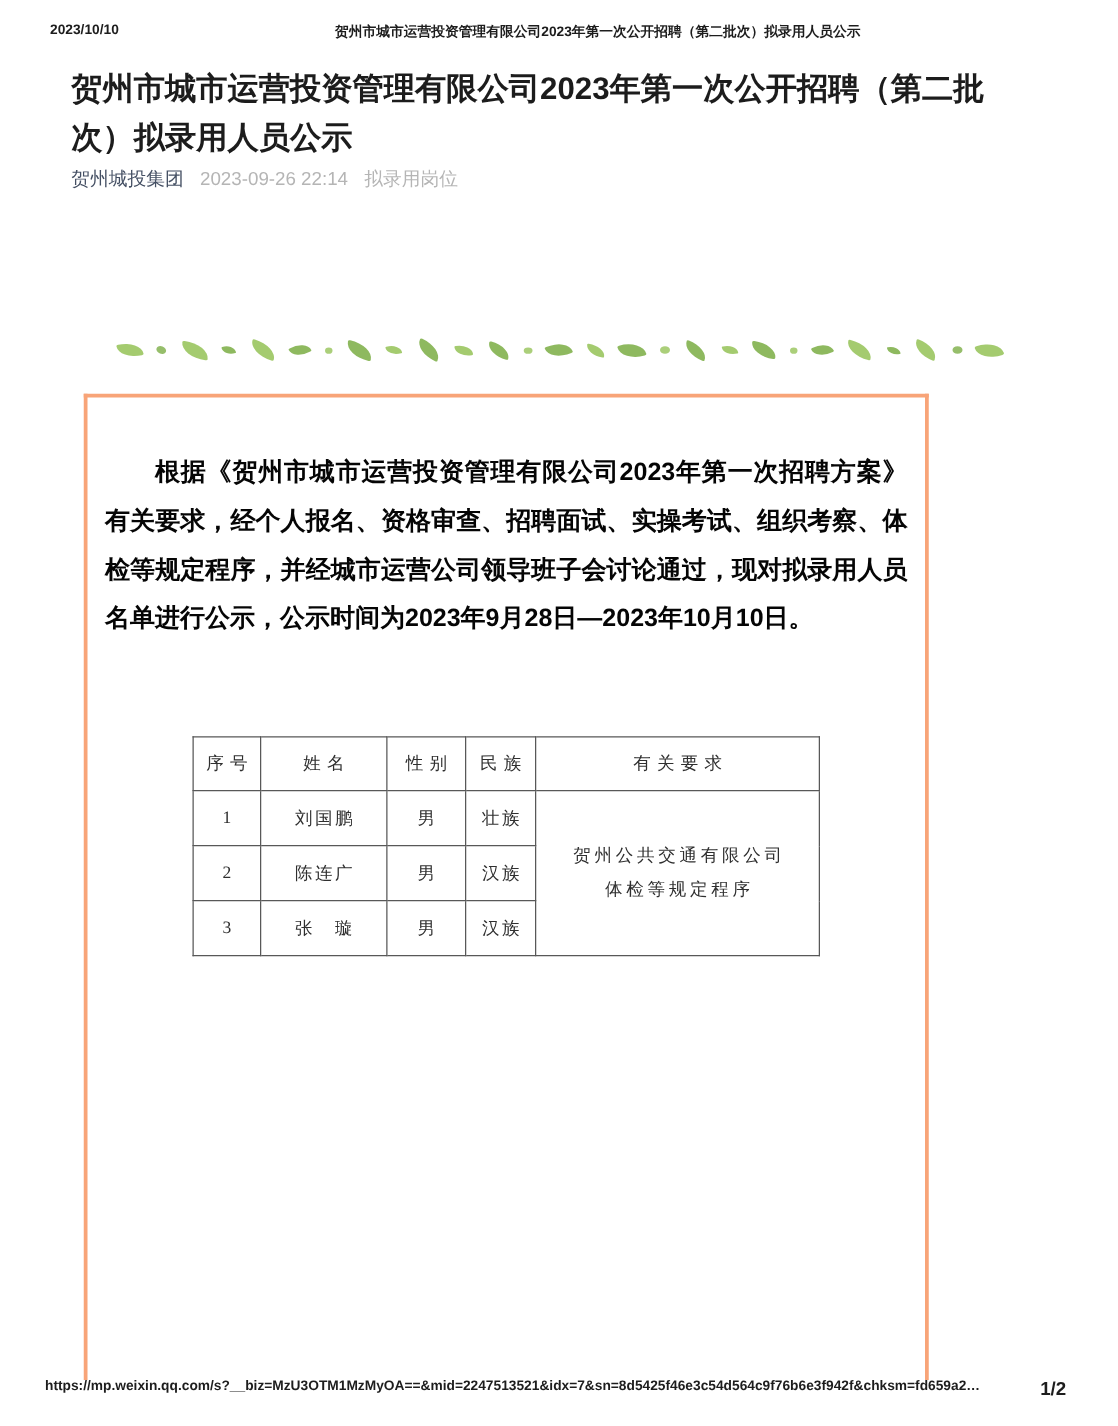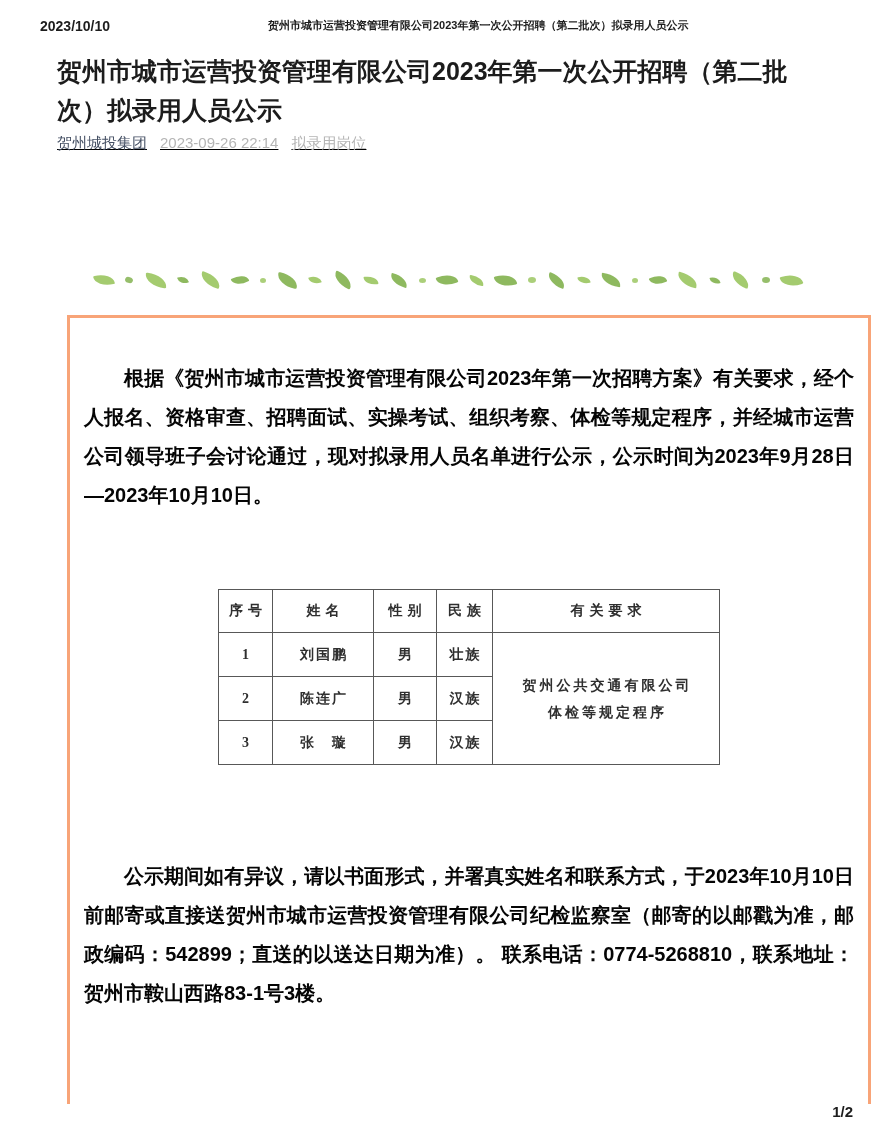--- a/index.html
+++ b/index.html
@@ -15,55 +15,54 @@
     position: relative;
     width: 894px;
     height: 1141px;
     background: #ffffff;
     font-family: "Liberation Sans", sans-serif;
     overflow: hidden;
   }
   
   .ph-date {
     position: absolute; left: 40px; top: 18px;
-    font-size: 14px; font-weight: 600; color: #1d1d1d;
+    font-size: 11px; font-weight: 600; color: #1d1d1d;
   }
   .ph-title {
     position: absolute; left: 268px; top: 18px;
     font-size: 11px; font-weight: 600; color: #1d1d1d;
     white-space: nowrap;
   }
   
   .article-title {
     position: absolute; left: 57px; top: 52px;
     width: 768px; margin: 0;
     font-size: 25px; line-height: 39px; font-weight: 700;
     color: #1c1c1c;
   }
   
   .byline {
     position: absolute; left: 57px; top: 134px;
     display: flex; gap: 13px; align-items: baseline;
     font-size: 15px;
-    text-decoration: underline;
   }
   .byline .account { color: var(--account-name); font-weight: 500; cursor: pointer; }
   .byline .meta { color: var(--meta-text); }
   
   .leaf-divider {
     position: absolute; left: 94px; top: 266px;
     width: 708px; height: 28px;
     display: flex; justify-content: space-between; align-items: center;
   }
   .leaf { flex: none; border-radius: 8% 95% 8% 95%; opacity: 0.92; }
   .leaf-dot { flex: none; border-radius: 50%; opacity: 0.85; }
   
   .notice-box {
     position: absolute; left: 67px; top: 315px;
-    width: 804px; height: 789px;
+    width: 676px; height: 789px;
     border: 3px solid var(--notice-border);
     border-bottom: none;
     padding: 41px 14px 0 14px;
   }
   .para {
     margin: 0;
     font-size: 20px; line-height: 39px; font-weight: 700;
     color: #050505;
     text-align: justify;
     text-indent: 40px;
@@ -76,21 +75,21 @@
     table-layout: fixed;
     width: 501px;
     font-family: "Liberation Serif", "DejaVu Serif", serif;
     font-size: 14px;
     color: #2f2f2f;
   }
   .candidates th, .candidates td {
     border: 1px solid #585858;
     text-align: center;
     vertical-align: middle;
-    font-weight: 700;
+    font-weight: 400;
     padding: 0;
   }
   .candidates thead tr { height: 43px; }
   .candidates tbody tr { height: 44px; }
   .candidates th { letter-spacing: 5px; text-indent: 5px; }
   .candidates td { letter-spacing: 2px; text-indent: 2px; }
   .pos-cell div { letter-spacing: 3px; text-indent: 3px; line-height: 27px; }
   
   .pf-url {
     position: absolute; left: 36px; top: 1103px;
@@ -188,19 +187,19 @@
         </tr>
         <tr>
           <td>3</td>
           <td>张　璇</td>
           <td>男</td>
           <td>汉族</td>
         </tr>
       </tbody>
     </table>
 
-    <p class="para para2">公示期间如有异议，请以书面形式，并署真实姓名和联系方式，于2023年10月10日前邮寄或直接送贺州市城市运营投资管理有限公司纪检监察室（邮寄的以邮戳为准，邮政编码：542899；直送的以送达日期为准）。 联系电话：0774-5268810，联系地址：贺州市鞍山西路83-1号3楼。</p>
 
   </div>
 
+  <div class="pf-url">https://mp.weixin.qq.com/s?__biz=MzU3OTM1MzMyOA==&amp;mid=2247513521&amp;idx=7&amp;sn=8d5425f46e3c54d564c9f76b6e3f942f&amp;chksm=fd659a2…</div>
   <div class="pf-page">1/2</div>
 
 </div>
 
 </body></html>

